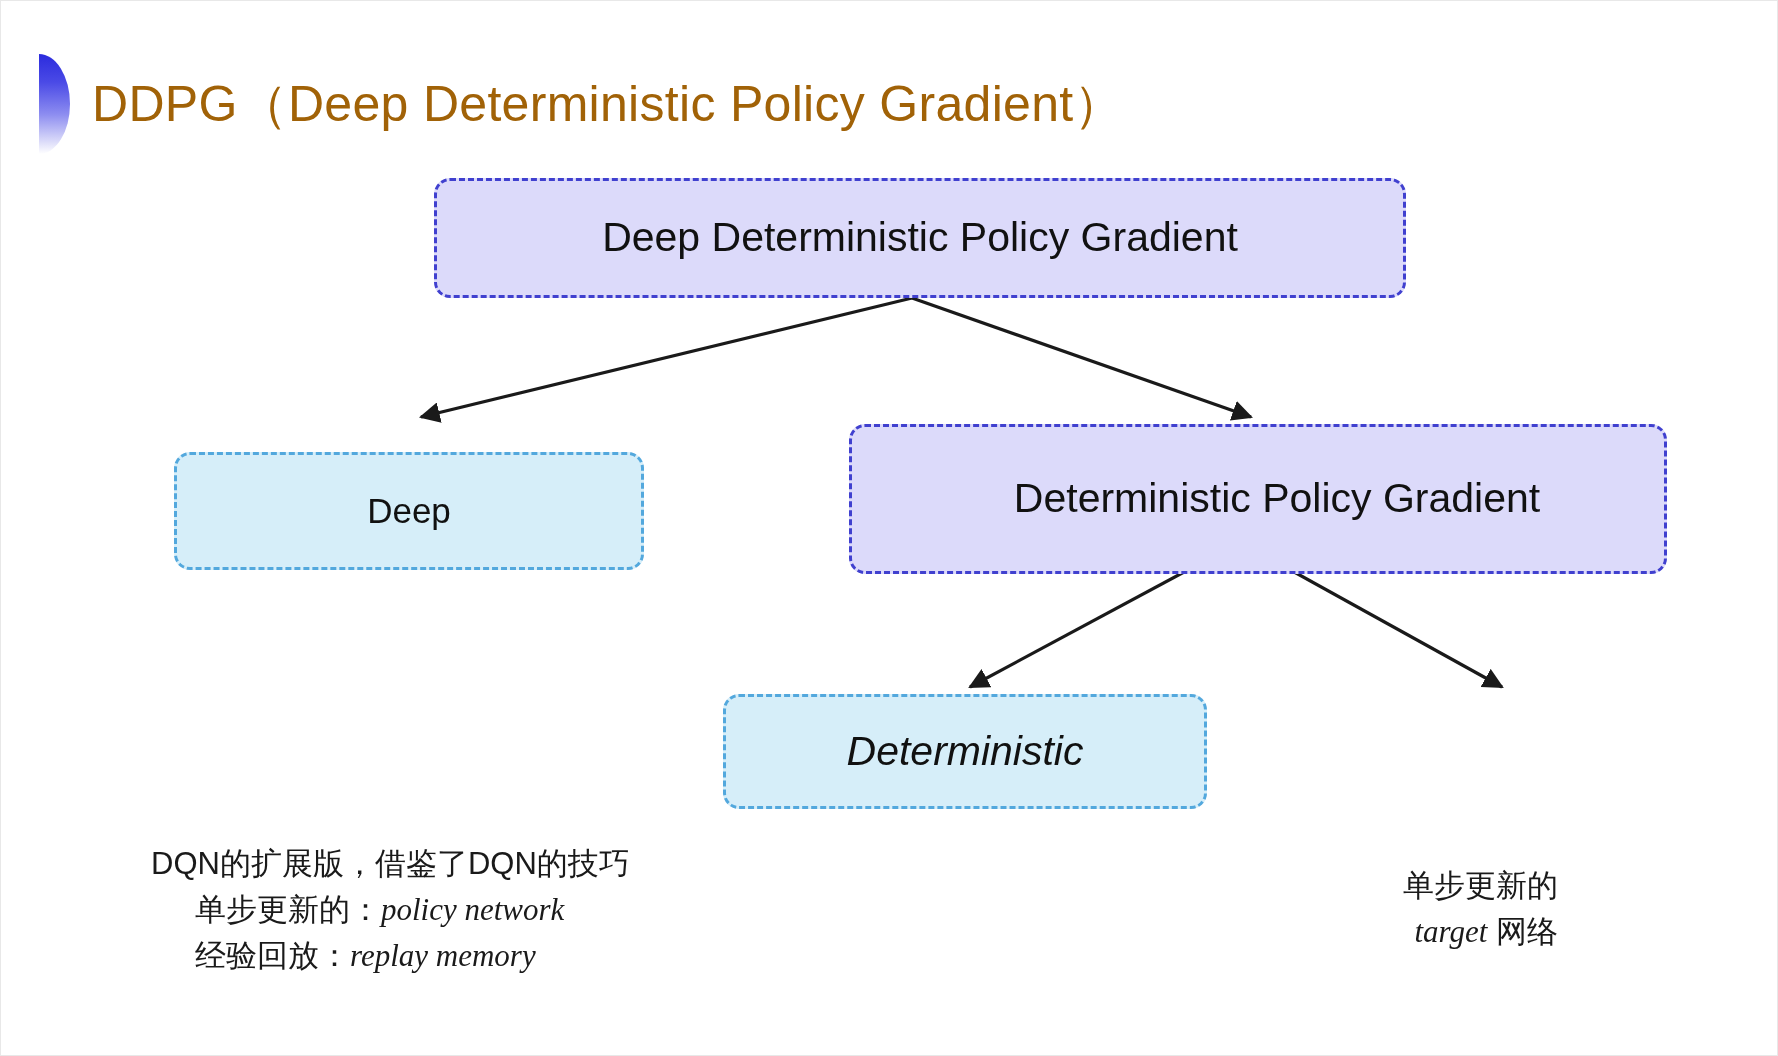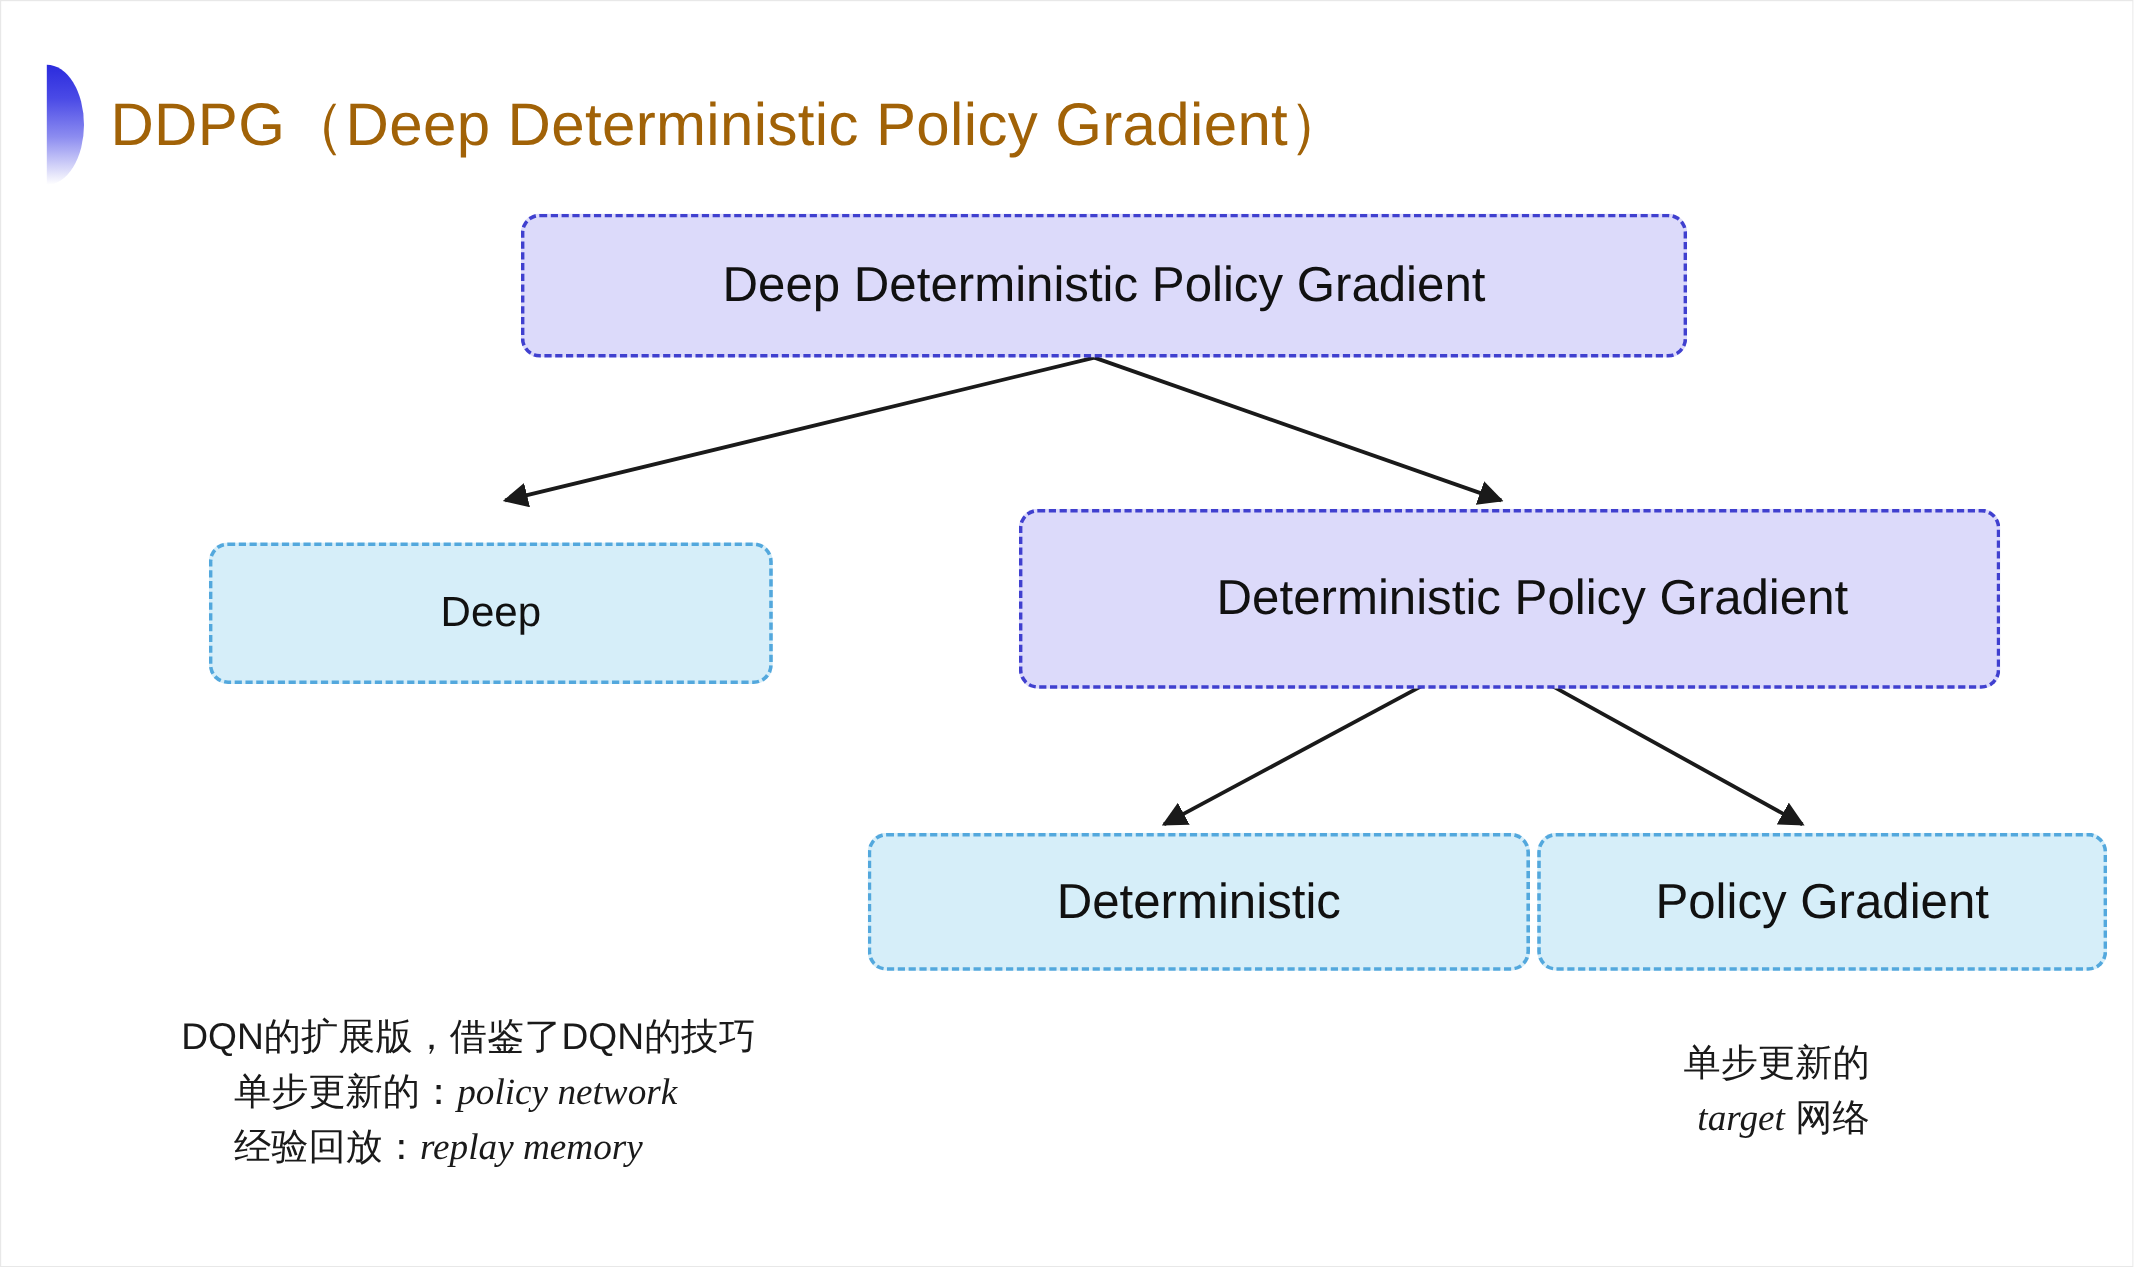--- a/index.html
+++ b/index.html
@@ -65,21 +65,21 @@
     border: 3px dashed #4040cf;
   }
   .node.blue {
     background: #d6eef9;
     border: 3px dashed #53a8dd;
   }
 
   #node-root   { left: 433px; top: 177px; width: 972px; height: 120px; font-size: 41px; }
   #node-deep   { left: 173px; top: 423px; width: 470px; height: 118px; font-size: 35px; margin-top: 28px; }
   #node-dpg    { left: 848px; top: 423px; width: 818px; height: 150px; font-size: 41px; padding-left: 38px; }
-  #node-det    { left: 722px; top: 693px; width: 552px; height: 115px; font-size: 41px; }
+  #node-det    { left: 722px; top: 693px; width: 484px; height: 115px; font-size: 41px; font-style: italic; }
   #node-pg     { left: 1280px; top: 693px; width: 475px; height: 115px; font-size: 41px; }
 
   
   #arrows {
     position: absolute;
     left: 0; top: 0;
     width: 1778px;
     height: 1056px;
     pointer-events: none;
   }
@@ -156,21 +156,20 @@
   </svg>
 
   <div class="node purple" id="node-root">Deep Deterministic Policy Gradient</div>
 
   <div class="node blue" id="node-deep">Deep</div>
 
   <div class="node purple" id="node-dpg">Deterministic Policy Gradient</div>
 
   <div class="node blue" id="node-det">Deterministic</div>
 
-  <div class="node blue" id="node-pg">Policy Gradient</div>
 
   <div class="caption" id="cap-left">
     <span class="line l1 cn">DQN的扩展版，借鉴了DQN的技巧</span>
     <span class="line l2"><span class="cn">单步更新的：</span><span class="it">policy network</span></span>
     <span class="line l3"><span class="cn">经验回放：</span><span class="it">replay memory</span></span>
   </div>
 
 
   <div class="caption" id="cap-right">
     <span class="line cn">单步更新的</span>

